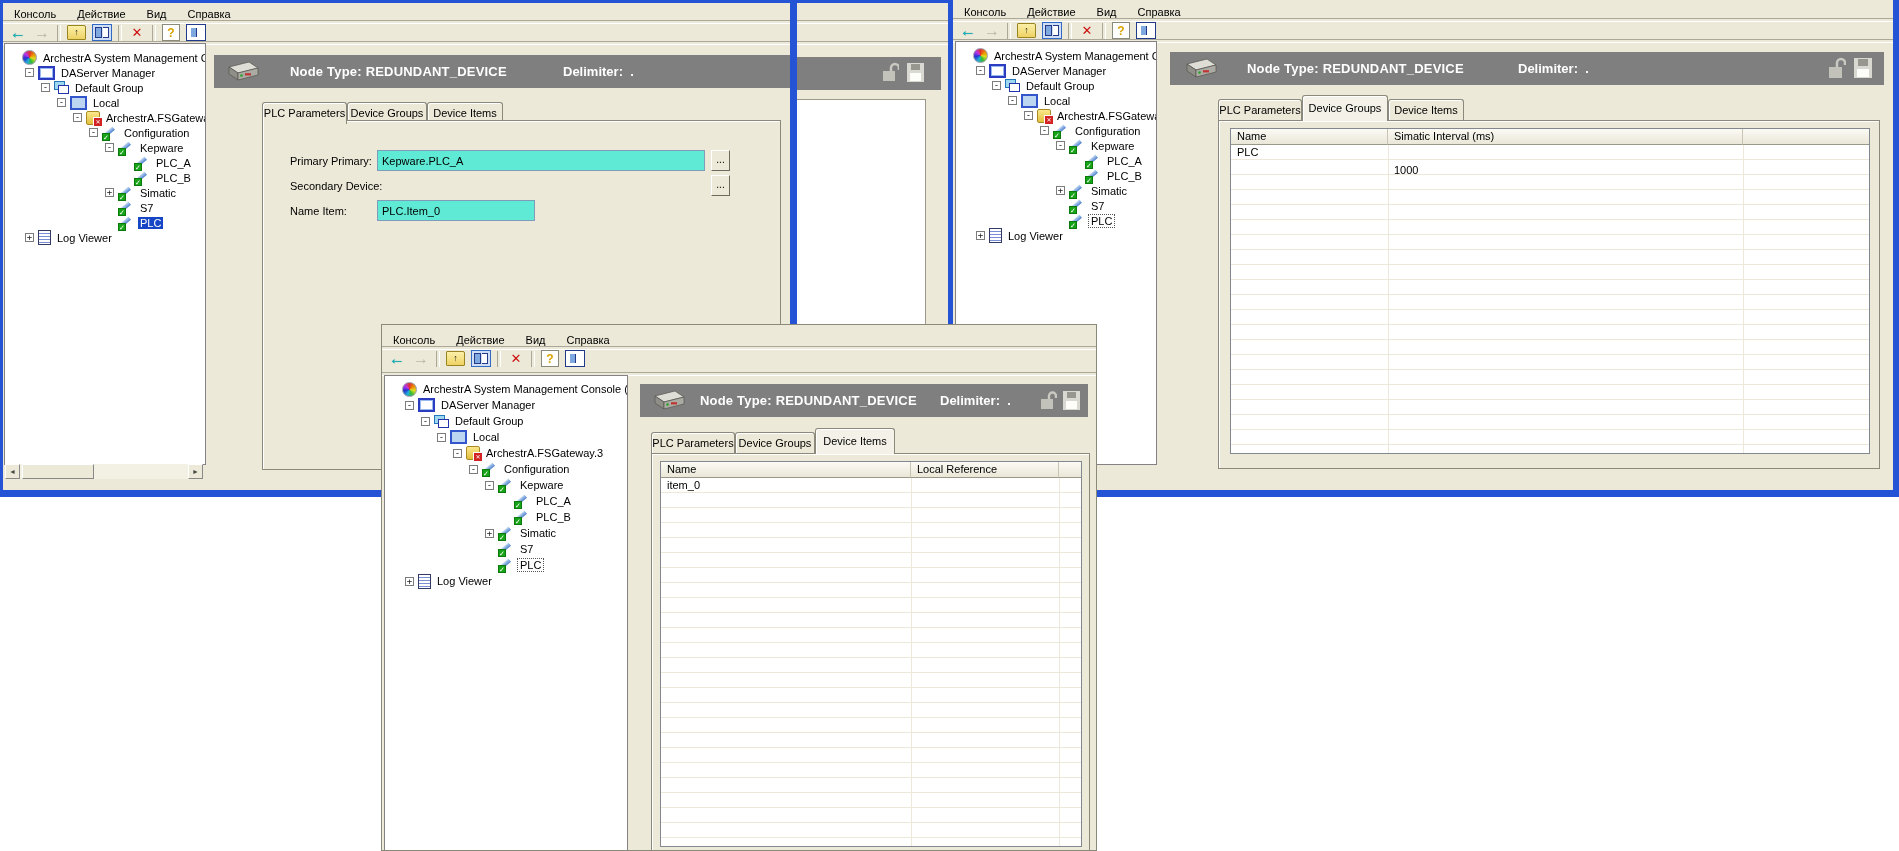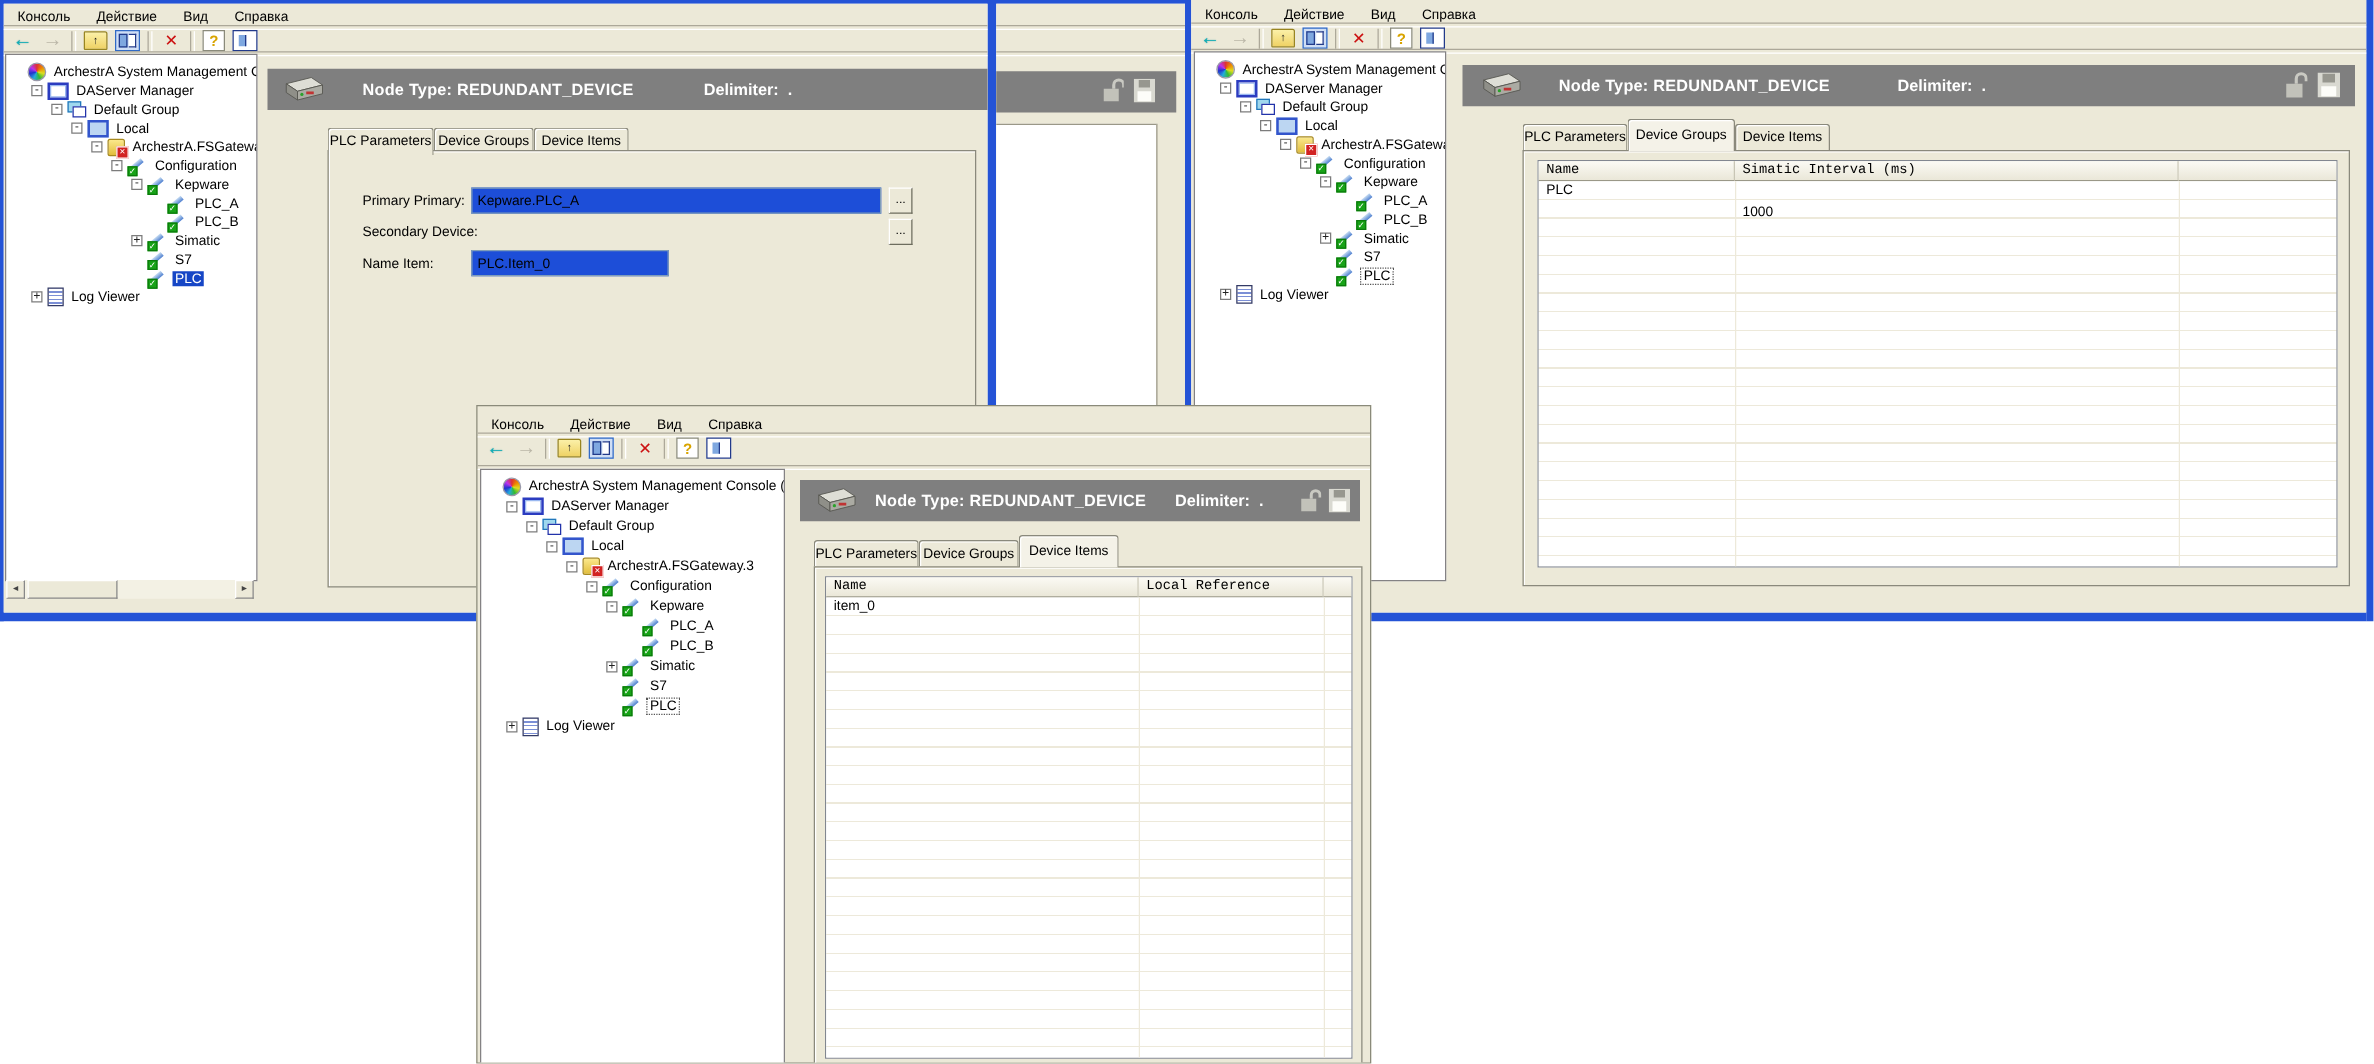--- a/index.html
+++ b/index.html
@@ -52,26 +52,26 @@
   
   .gray-header{position:absolute;background:#7F7F7F;color:#fff;}
   .gh-title{position:absolute;font-weight:bold;font-size:13px;letter-spacing:.2px;}
   .gh-delim{position:absolute;font-weight:bold;font-size:13px;white-space:pre;}
   
   .tab{position:absolute;background:#ECE9D8;border:1px solid #8A897C;border-bottom:none;border-radius:3px 3px 0 0;text-align:center;padding-top:4px;box-sizing:border-box;height:22px;box-shadow:inset 1px 1px 0 #fff;}
   .tab.active{background:#F4F2E8;height:26px;padding-top:6px;z-index:3;}
   .tabpage{position:absolute;background:#ECE9D8;border:1px solid #8A897C;box-shadow:inset 1px 1px 0 #fff;}
   
   .flabel{position:absolute;}
-  .textbox{position:absolute;background:#1d4ed8;border:1px solid #7F9DB9;font:11px "Liberation Sans",sans-serif;padding:1px 4px;box-sizing:border-box;}
+  .textbox{position:absolute;background:#5eead4;border:1px solid #7F9DB9;font:11px "Liberation Sans",sans-serif;padding:1px 4px;box-sizing:border-box;}
   .browse-btn{position:absolute;width:19px;height:21px;background:#ECE9D8;border:1px solid;border-color:#fff #6d6d5e #6d6d5e #fff;font-size:10px;text-align:center;line-height:17px;box-sizing:border-box;}
   
   .listview{position:absolute;background:#fff;border:1px solid #828790;}
   .lv-header{display:flex;height:16px;background:#F0EEE3;}
-  .lv-col{border-right:1px solid #C8C5B5;border-bottom:1px solid #9a9888;padding:1px 6px;box-sizing:border-box;background:linear-gradient(#FBFAF4,#EAE7D8);font-family:Liberation Mono, monospace;}
+  .lv-col{border-right:1px solid #C8C5B5;border-bottom:1px solid #9a9888;padding:1px 6px;box-sizing:border-box;background:linear-gradient(#FBFAF4,#EAE7D8);}
   .lv-body{position:absolute;left:0;right:0;bottom:0;background:repeating-linear-gradient(to bottom,#fff 0 14px,#EDE9DA 14px 15px);}
   .cell-text{position:absolute;white-space:pre;}
   
   .hscroll{position:absolute;height:15px;background:#F3F1E4;display:flex;}
   .sb-btn{width:15px;height:15px;background:#ECE9D8;border:1px solid;border-color:#fff #888 #888 #fff;font-size:7px;line-height:13px;text-align:center;color:#444;box-sizing:border-box;flex:none;}
   .sb-thumb{width:72px;height:15px;background:#ECE9D8;border:1px solid;border-color:#fff #888 #888 #fff;box-sizing:border-box;flex:none;margin-left:2px;}
   .lockfloppy{position:absolute;display:flex;gap:8px;align-items:center;}
 </style>
 </head>
 <body>

